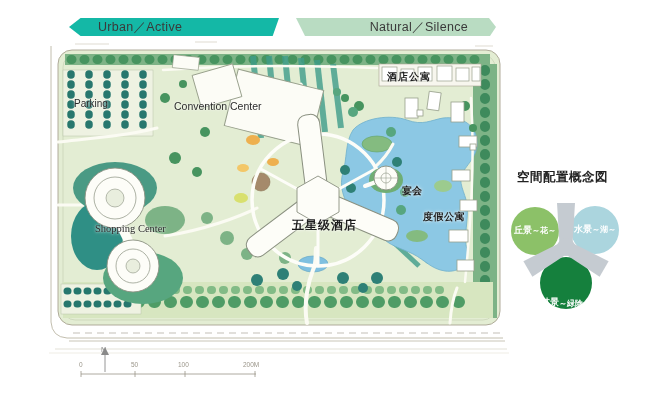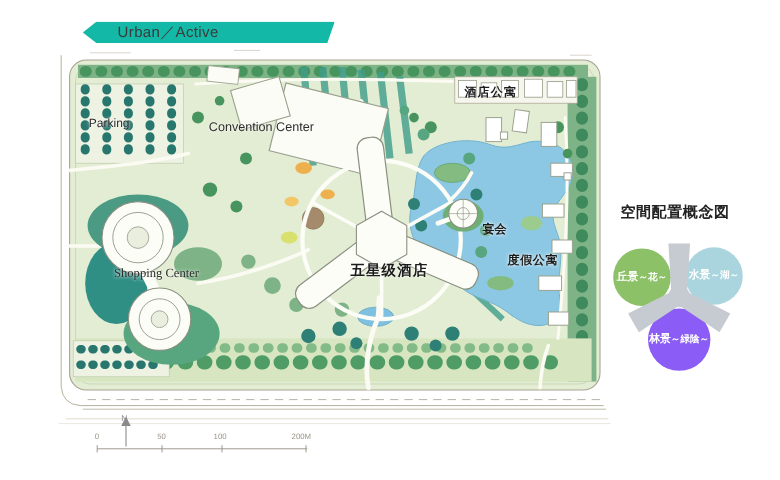--- a/index.html
+++ b/index.html
@@ -39,30 +39,33 @@
   
   .concept-title { position:absolute; left:517px; top:169px; font-size:12.5px; font-weight:bold;
                    color:#222; letter-spacing:.5px; }
   .concept-canvas { position:absolute; left:505px; top:190px; width:135px; height:125px; }
   .concept-y { position:absolute; left:0; top:0; z-index:2; pointer-events:none; }
   .concept-circle { position:absolute; z-index:1; border-radius:50%; display:flex; 
                     align-items:center; justify-content:center; text-align:center;
                     color:#fff; font-weight:bold; font-size:9px; line-height:1.3; }
   .node-hill   { left:6px;  top:17px; width:48px; height:48px; background:#8cc168; }
   .node-water  { left:66px; top:16px; width:48px; height:48px; background:#abd5de; }
-  .node-forest { left:35px; top:67px; width:52px; height:52px; background:#8b5cf6; }
+  .node-forest { left:35px; top:67px; width:52px; height:52px; background:#15803d;align-items:flex-end; }
   .concept-circle .sub { font-size:8px; font-weight:bold; }
 </style>
 </head>
 <body>
 
 <div class="stage">
 
   <div class="banner banner-urban">
     <span>Urban／Active</span>
+  </div>
+  <div class="banner banner-natural">
+    <span>Natural／Silence</span>
   </div>
 
   <svg class="plan-svg" viewBox="0 0 465 345">
 
     <g stroke="#c9c4b4" stroke-width="0.6" fill="none">
       <path d="M 30,4 H 64"></path>
         <path d="M 150,2 H 172"></path>
         <path d="M 430,6 H 448"></path>
       <path d="M 6,6 V 282 Q 7,297 22,298 H 458" stroke="#b3ad99" stroke-width="0.8"></path>
       <path d="M 24,301 H 460" stroke="#b3ad99" stroke-width="0.7"></path>

